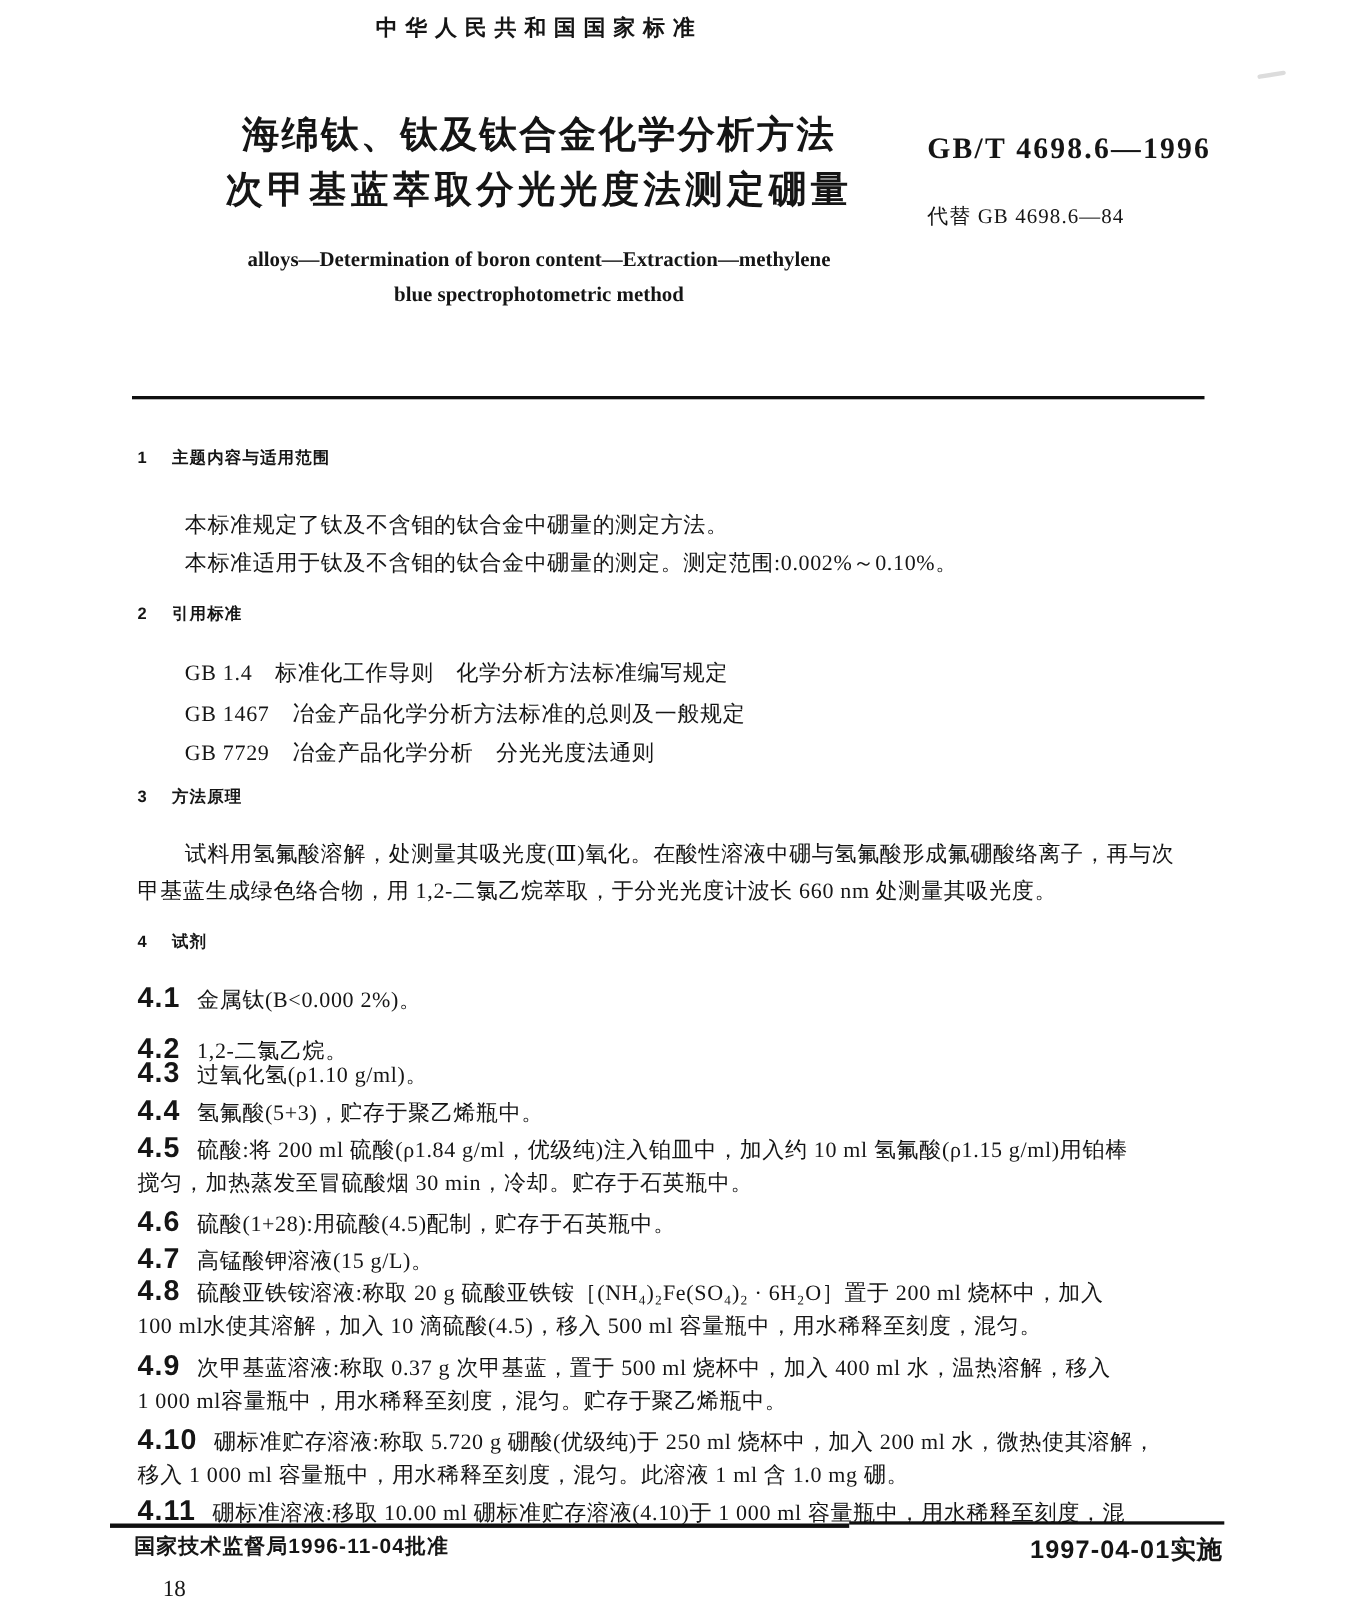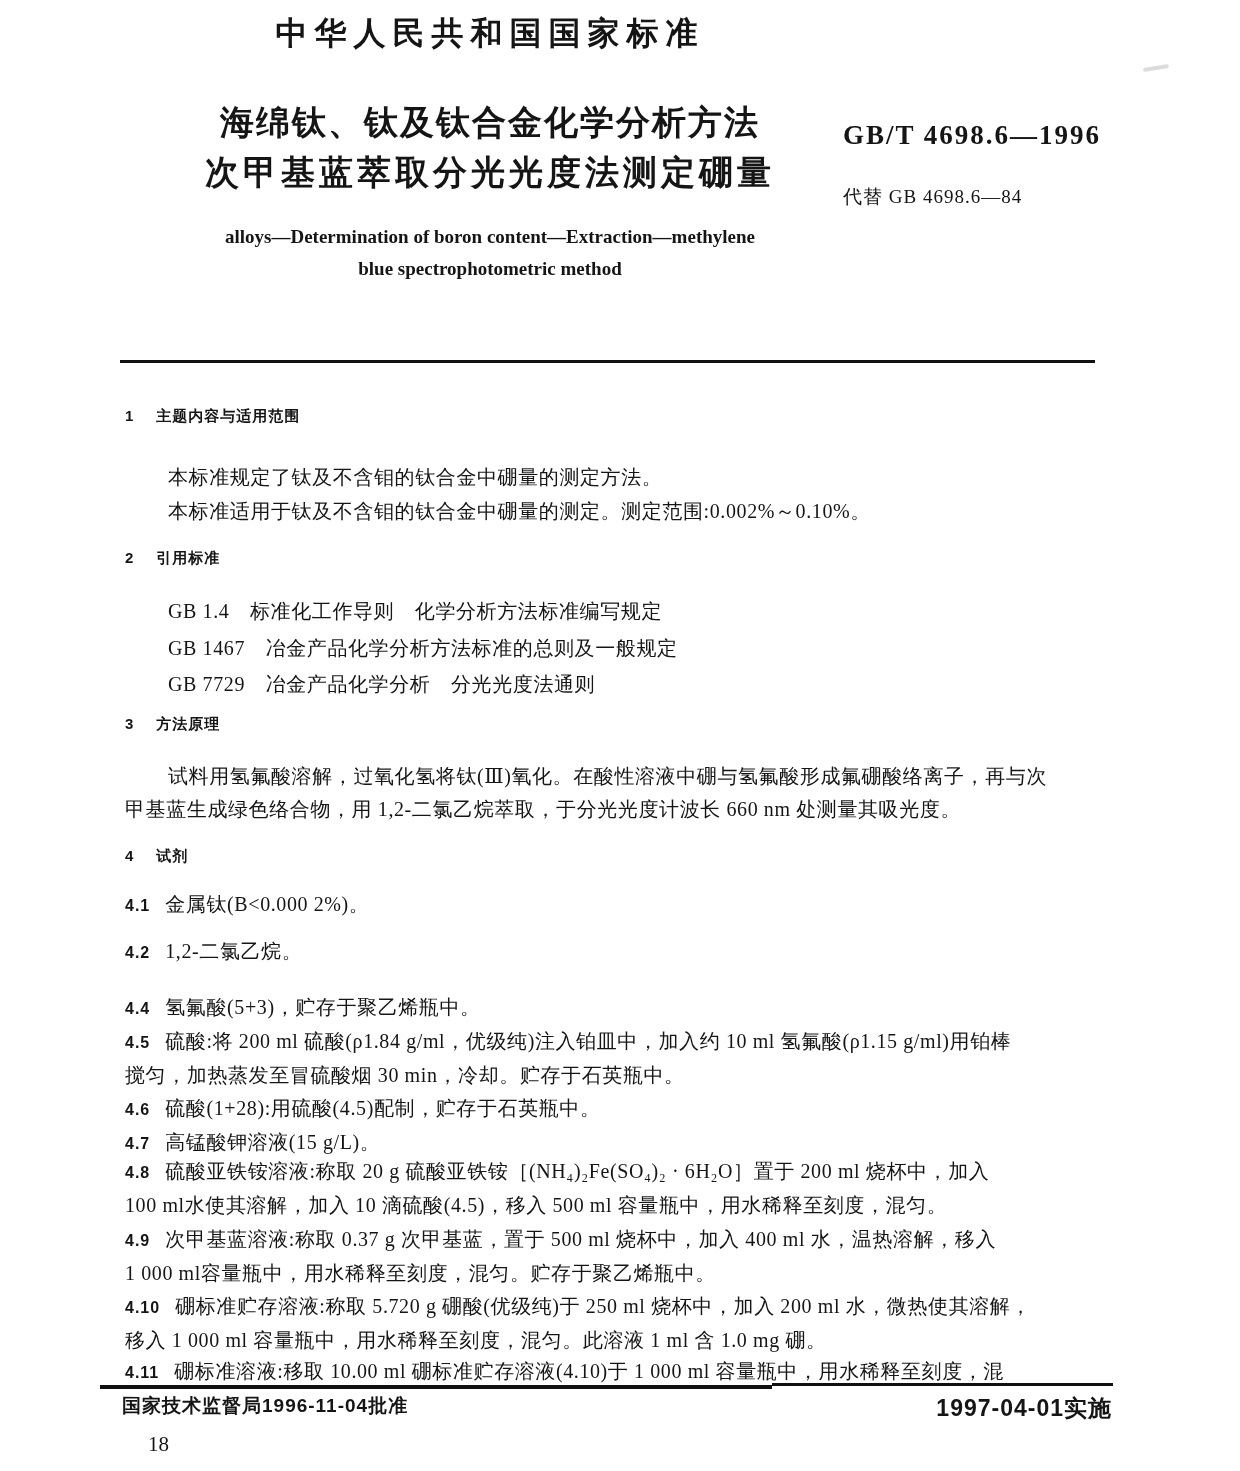--- a/index.html
+++ b/index.html
@@ -9,21 +9,21 @@
     background:#ffffff;
     color:#151515;
     font-family:"Liberation Serif","DejaVu Serif",serif;
     overflow:hidden;
   }
   
   .hdr{
     position:absolute;left:120px;top:12px;width:740px;
     text-align:center;
     font-family:"Liberation Sans","DejaVu Sans",sans-serif;
-    font-weight:bold;font-size:32px;letter-spacing:7px;white-space:nowrap;
+    font-weight:bold;font-size:20px;letter-spacing:7px;white-space:nowrap;
   }
   .cnt{
     position:absolute;left:100px;width:780px;text-align:center;
     font-family:"Liberation Sans","DejaVu Sans",sans-serif;
     font-weight:bold;font-size:34px;white-space:nowrap;
   }
   .cnt1{top:100px;letter-spacing:2px;}
   .cnt2{top:150px;letter-spacing:4px;}
   .stdno{
     position:absolute;left:843px;top:120px;
@@ -45,21 +45,21 @@
   }
   .ind{left:168px;}
   .sec-h{
     position:absolute;left:125px;
     font-family:"Liberation Sans","DejaVu Sans",sans-serif;
     font-weight:bold;font-size:15px;letter-spacing:1px;white-space:nowrap;
   }
   .sec-no{margin-right:22px;}
   .item-no{
     font-family:"Liberation Sans","DejaVu Sans",sans-serif;
-    font-weight:bold;font-size:16px;letter-spacing:1px;margin-right:15px;
+    font-weight:bold;font-size:26px;letter-spacing:1px;margin-right:15px;
   }
   
   .frule-a{position:absolute;left:100px;top:1385px;width:672px;height:4px;background:#101010;}
   .frule-b{position:absolute;left:772px;top:1383px;width:341px;height:3px;background:#101010;}
   .f-left{
     position:absolute;left:122px;top:1393px;
     font-family:"Liberation Sans","DejaVu Sans",sans-serif;
     font-weight:bold;font-size:19px;letter-spacing:1px;white-space:nowrap;
   }
   .f-right{
@@ -99,32 +99,35 @@
   <div class="sec-h" style="top:549px">
     <span class="sec-no">2</span><span>引用标准</span>
   </div>
   <div class="line ind" style="top:598px">GB 1.4　标准化工作导则　化学分析方法标准编写规定</div>
   <div class="line ind" style="top:635px">GB 1467　冶金产品化学分析方法标准的总则及一般规定</div>
   <div class="line ind" style="top:671px">GB 7729　冶金产品化学分析　分光光度法通则</div>
 
   <div class="sec-h" style="top:715px">
     <span class="sec-no">3</span><span>方法原理</span>
   </div>
-  <div class="line ind" style="top:763px">试料用氢氟酸溶解，过氧化氢将钛(Ⅲ)氧化。在酸性溶液中硼与氢氟酸形成氟硼酸络离子，再与次</div>
+  <div class="line ind" style="top:763px">试料用氢氟酸溶解，处测量其吸光度(Ⅲ)氧化。在酸性溶液中硼与氢氟酸形成氟硼酸络离子，再与次</div>
   <div class="line" style="top:796px">甲基蓝生成绿色络合物，用 1,2-二氯乙烷萃取，于分光光度计波长 660 nm 处测量其吸光度。</div>
 
   <div class="sec-h" style="top:847px">
     <span class="sec-no">4</span><span>试剂</span>
   </div>
 
   <div class="line" style="top:891px">
     <span class="item-no">4.1</span><span>金属钛(B&lt;0.000 2%)。</span>
   </div>
   <div class="line" style="top:938px">
     <span class="item-no">4.2</span><span>1,2-二氯乙烷。</span>
+  </div>
+  <div class="line" style="top:960px">
+    <span class="item-no">4.3</span><span>过氧化氢(ρ1.10 g/ml)。</span>
   </div>
   <div class="line" style="top:994px">
     <span class="item-no">4.4</span><span>氢氟酸(5+3)，贮存于聚乙烯瓶中。</span>
   </div>
   <div class="line" style="top:1028px">
     <span class="item-no">4.5</span><span>硫酸:将 200 ml 硫酸(ρ1.84 g/ml，优级纯)注入铂皿中，加入约 10 ml 氢氟酸(ρ1.15 g/ml)用铂棒</span>
   </div>
   <div class="line" style="top:1062px">搅匀，加热蒸发至冒硫酸烟 30 min，冷却。贮存于石英瓶中。</div>
   <div class="line" style="top:1095px">
     <span class="item-no">4.6</span><span>硫酸(1+28):用硫酸(4.5)配制，贮存于石英瓶中。</span>

